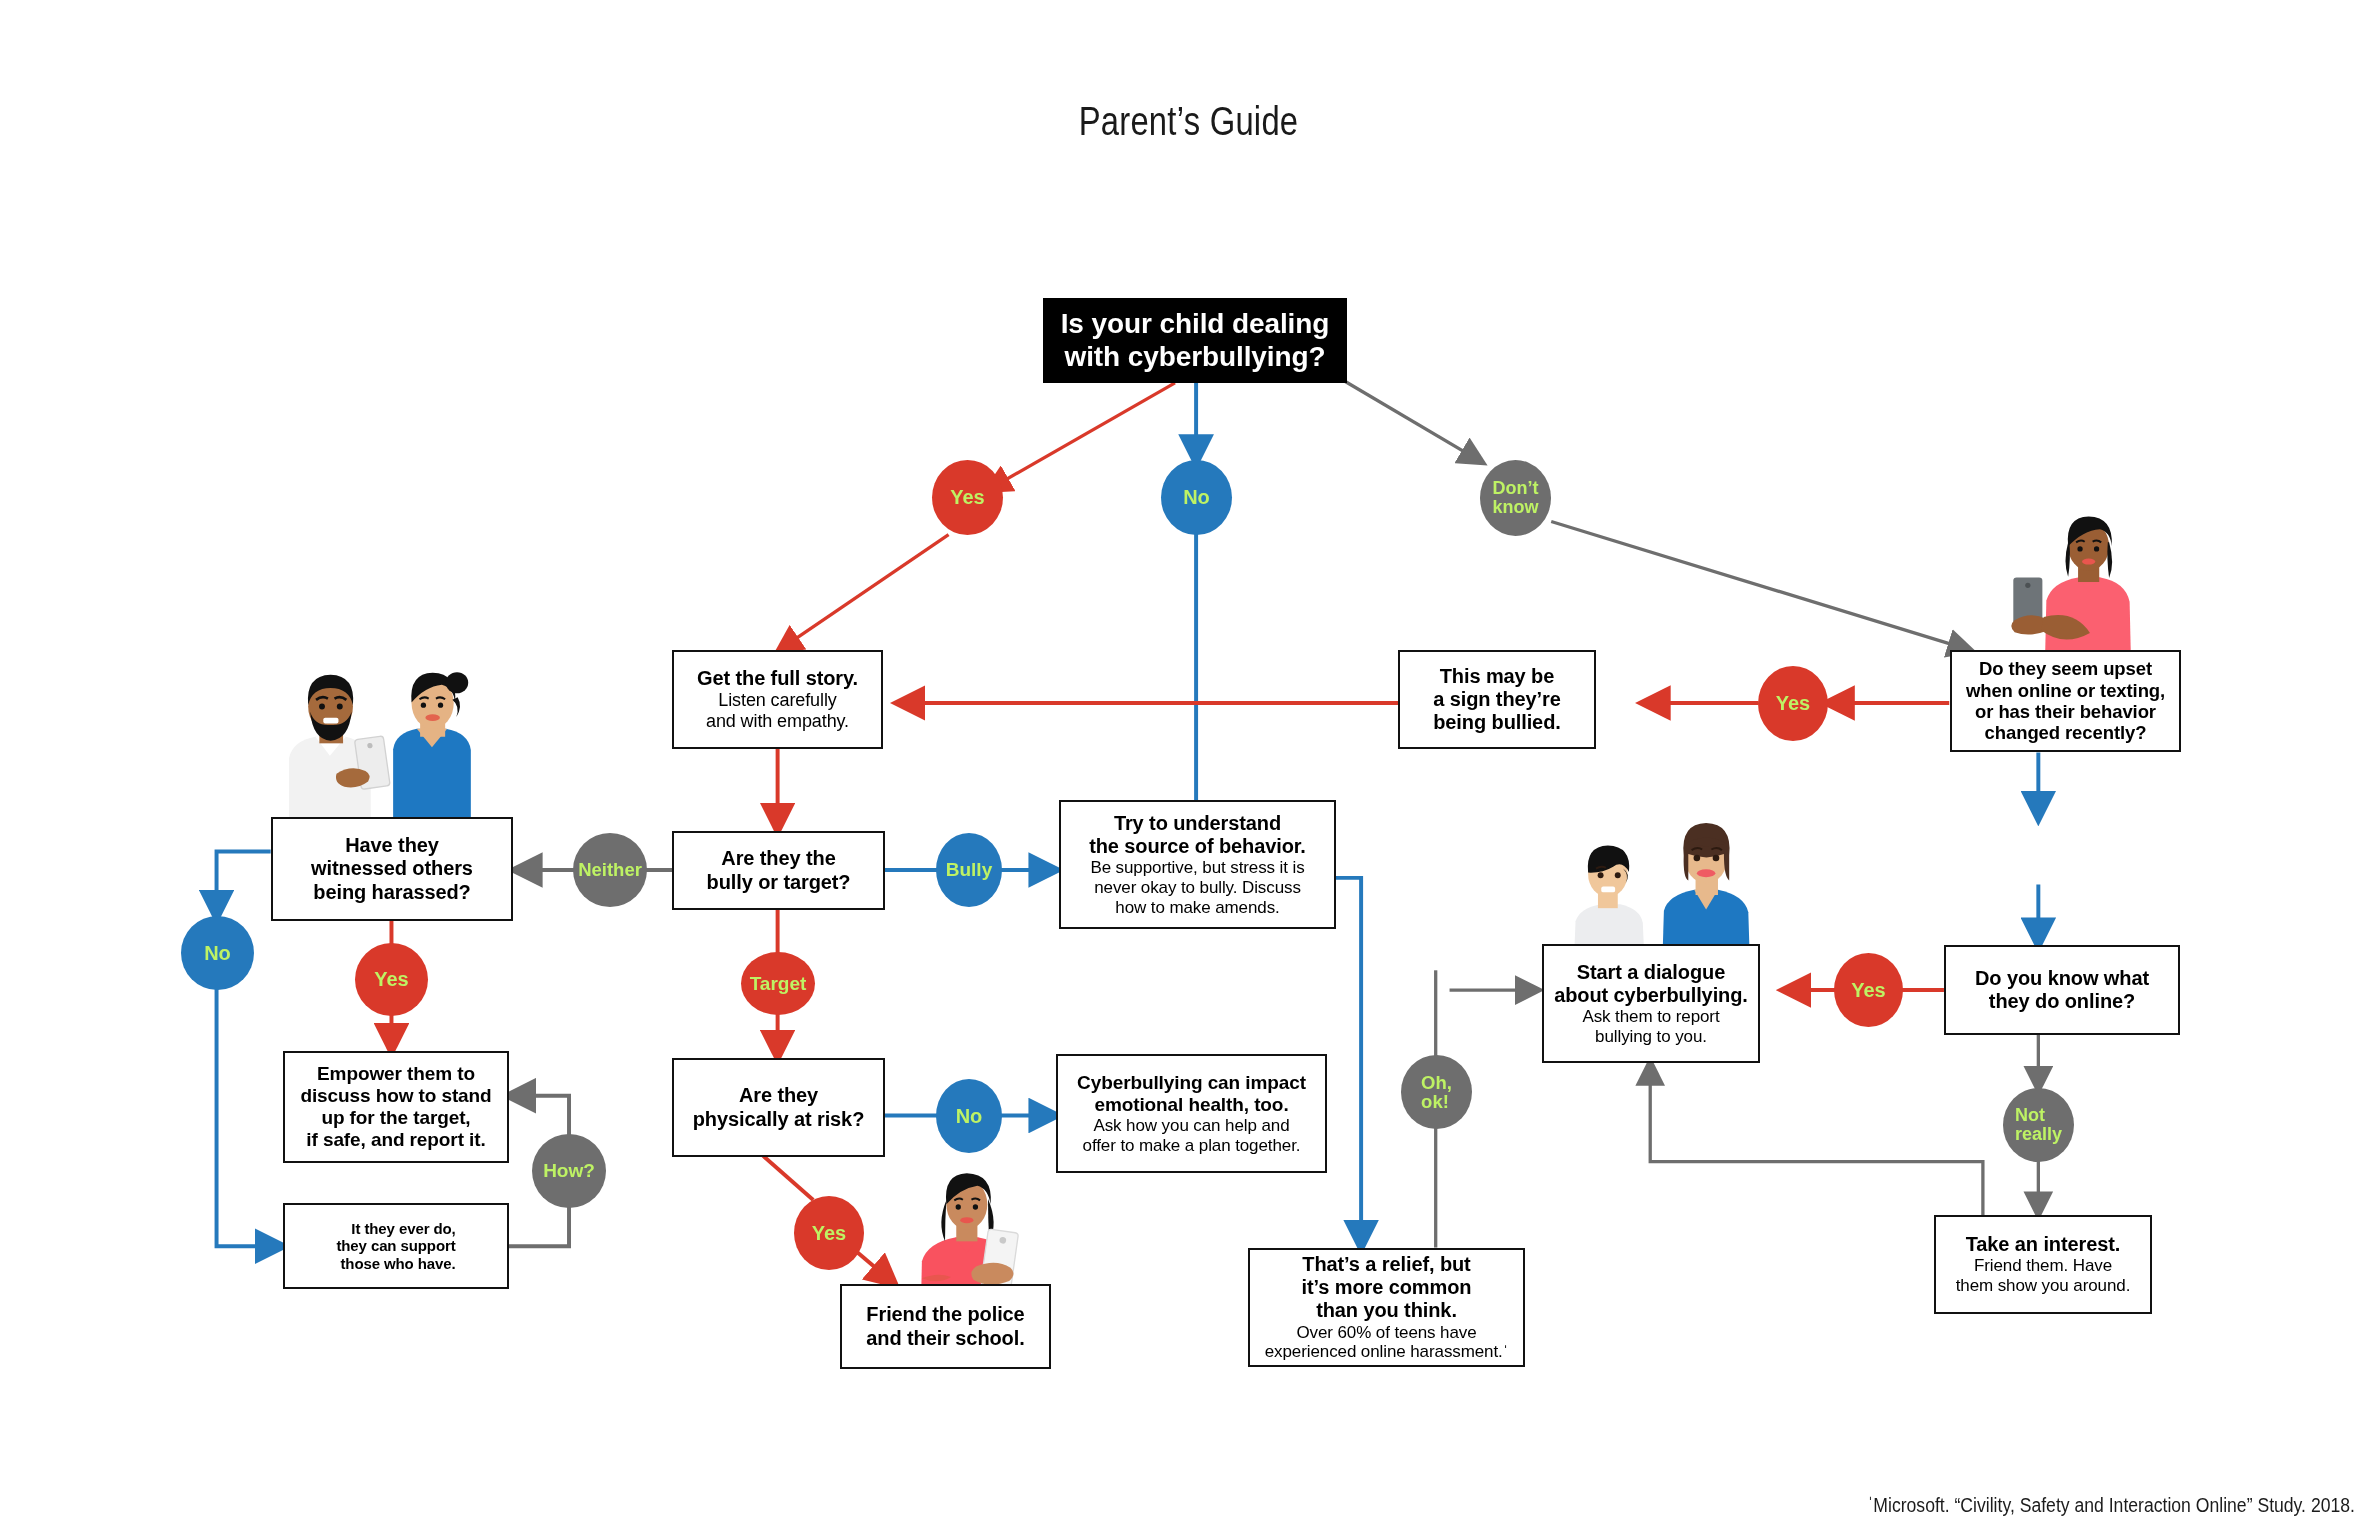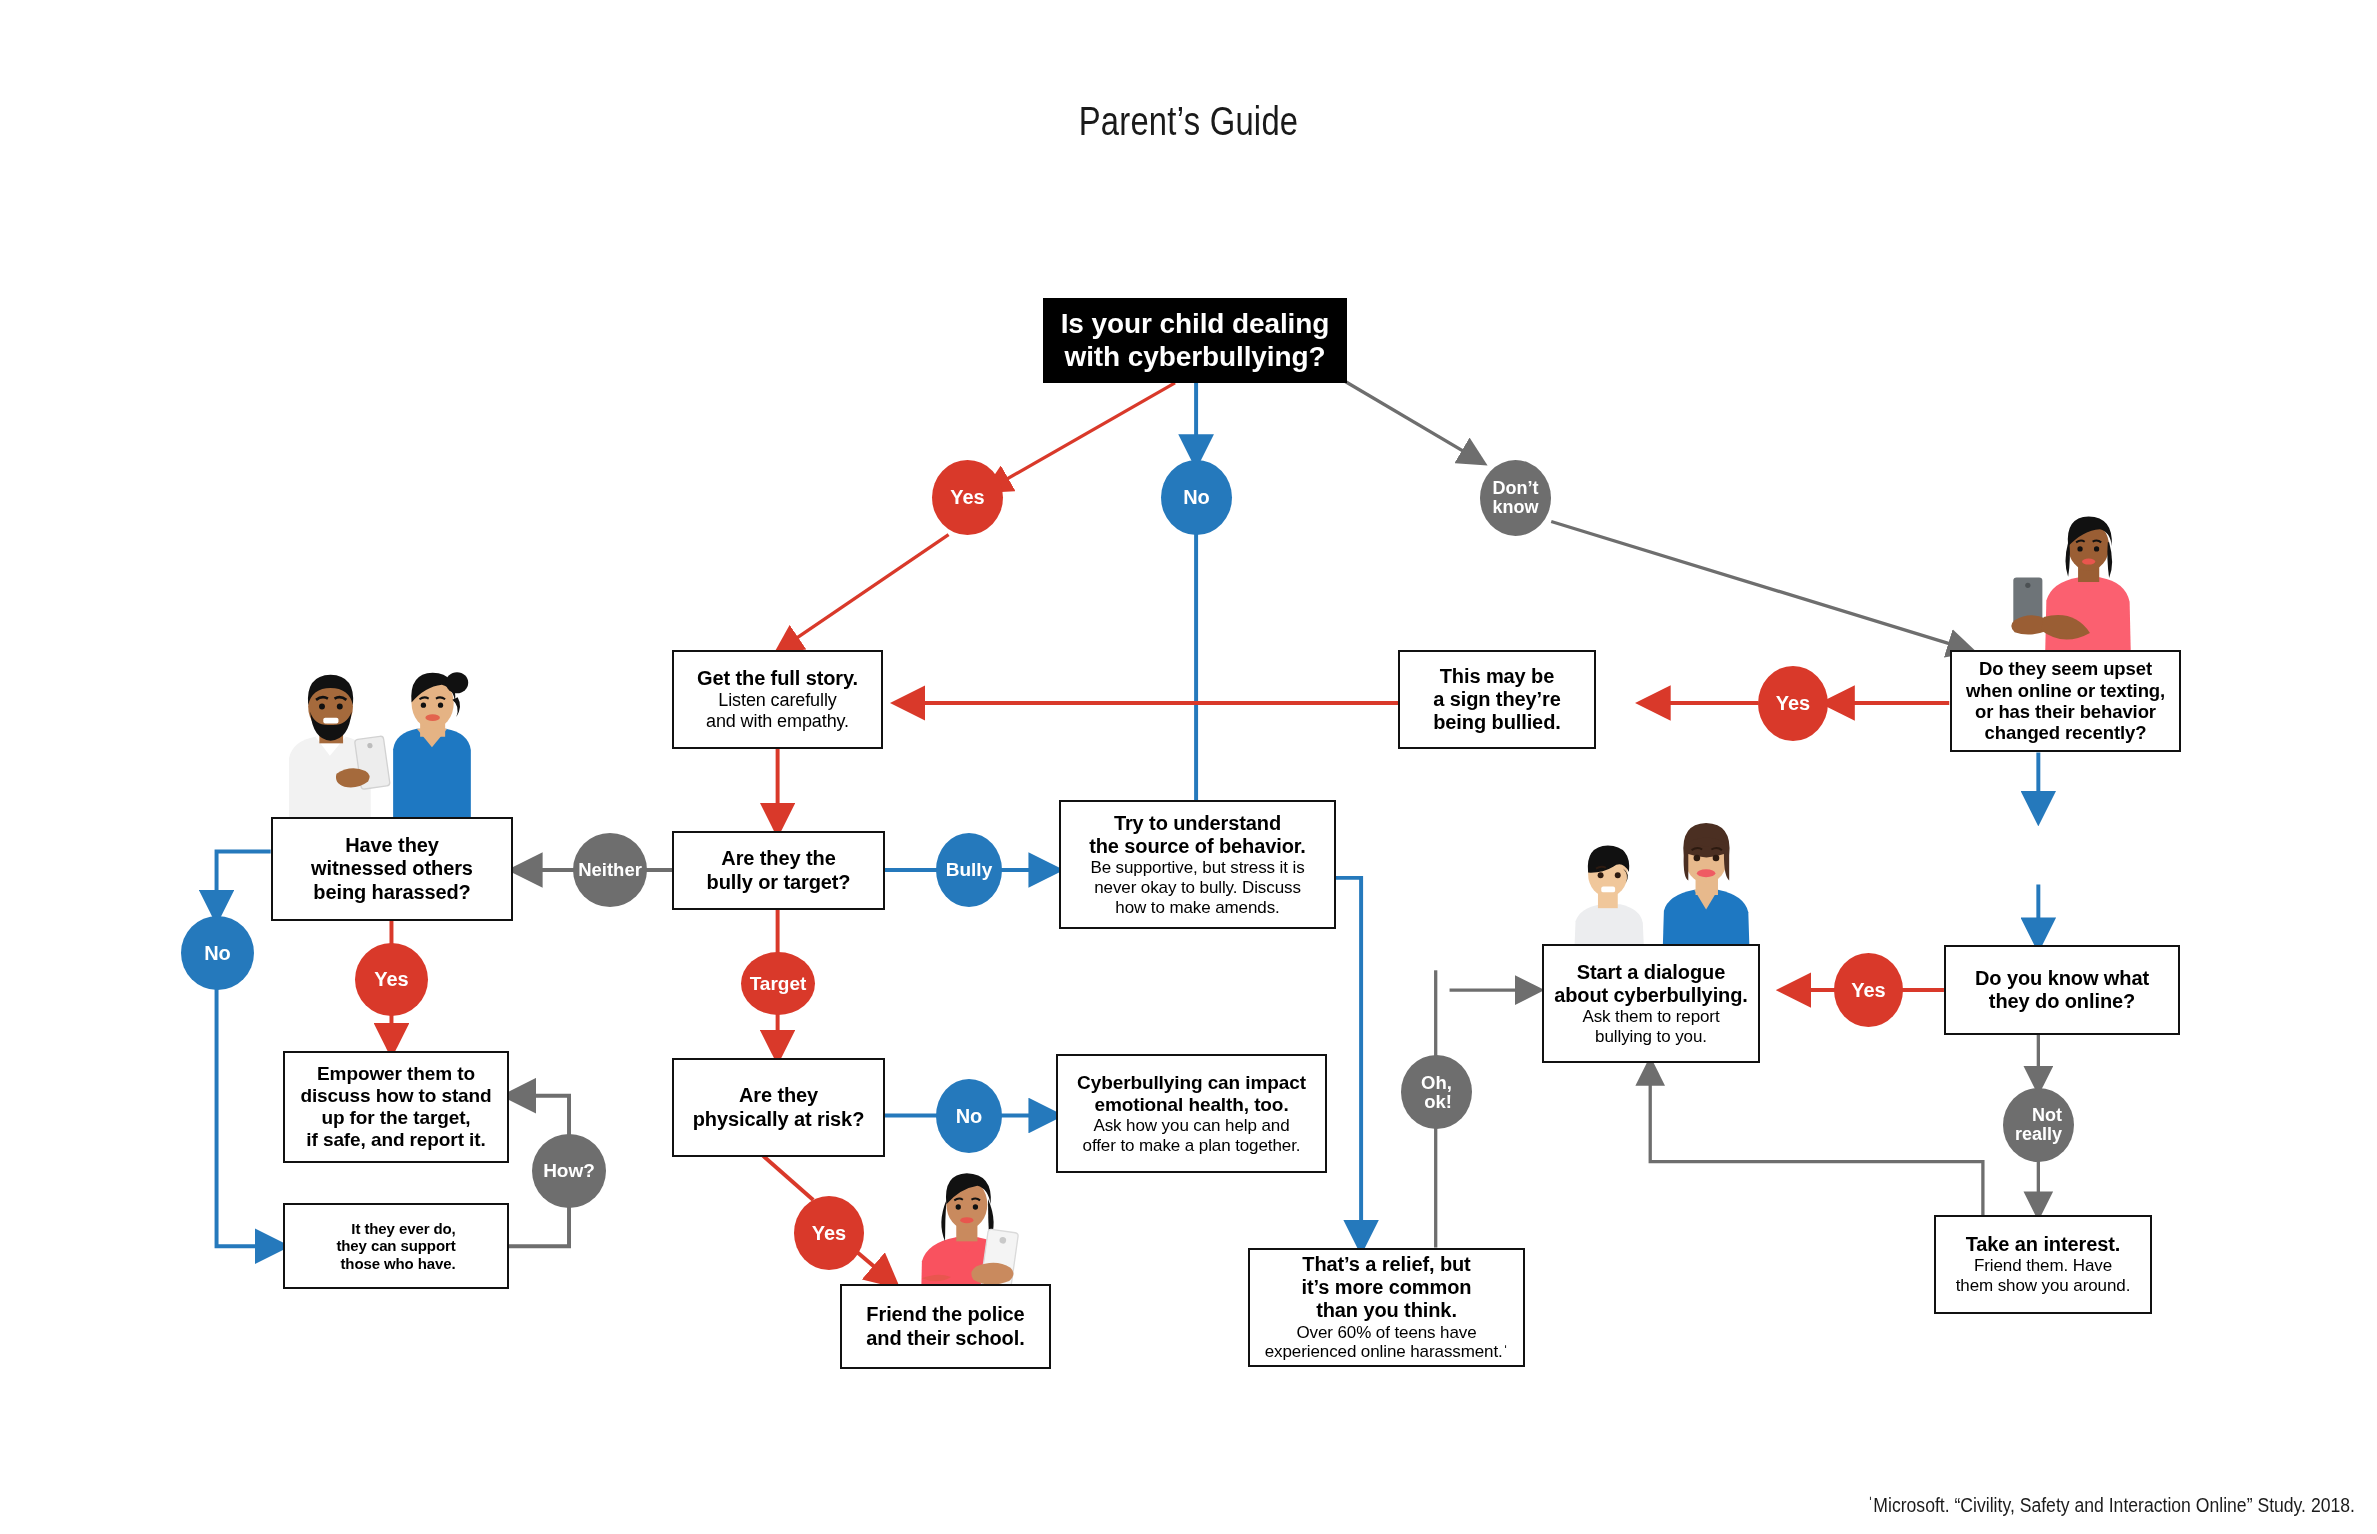--- a/index.html
+++ b/index.html
@@ -20,21 +20,21 @@
   .node{position:absolute;box-sizing:border-box;background:#fff;border:2px solid #111;
         display:flex;flex-direction:column;align-items:center;justify-content:center;
         text-align:center;padding:4px 5.3px;z-index:6;}
   .node .ttl{font-weight:700;line-height:1.16;letter-spacing:-0.1px;}
   .node .sub{font-weight:400;line-height:1.16;letter-spacing:-0.1px;}
   .node.dark{background:#000;border-color:#000;}
   .node.dark .ttl{color:#fff;}
 
   
   .pill{position:absolute;border-radius:50%;display:flex;align-items:center;
-        justify-content:center;text-align:right;color:#ffffff;font-weight:700;
+        justify-content:center;text-align:left;color:#bef264;font-weight:700;
         line-height:1.05;z-index:7;}
 
   
   .foot{position:absolute;right:22.4px;bottom:17px;font-size:20px;color:#1c1c1c;
         font-family:"Liberation Sans Narrow","Liberation Sans",sans-serif;
         transform:scaleX(.88);transform-origin:right bottom;white-space:nowrap;}
 
   
   svg.edges{position:absolute;left:0;top:0;width:2377px;height:1534px;z-index:2;
             pointer-events:none;}

